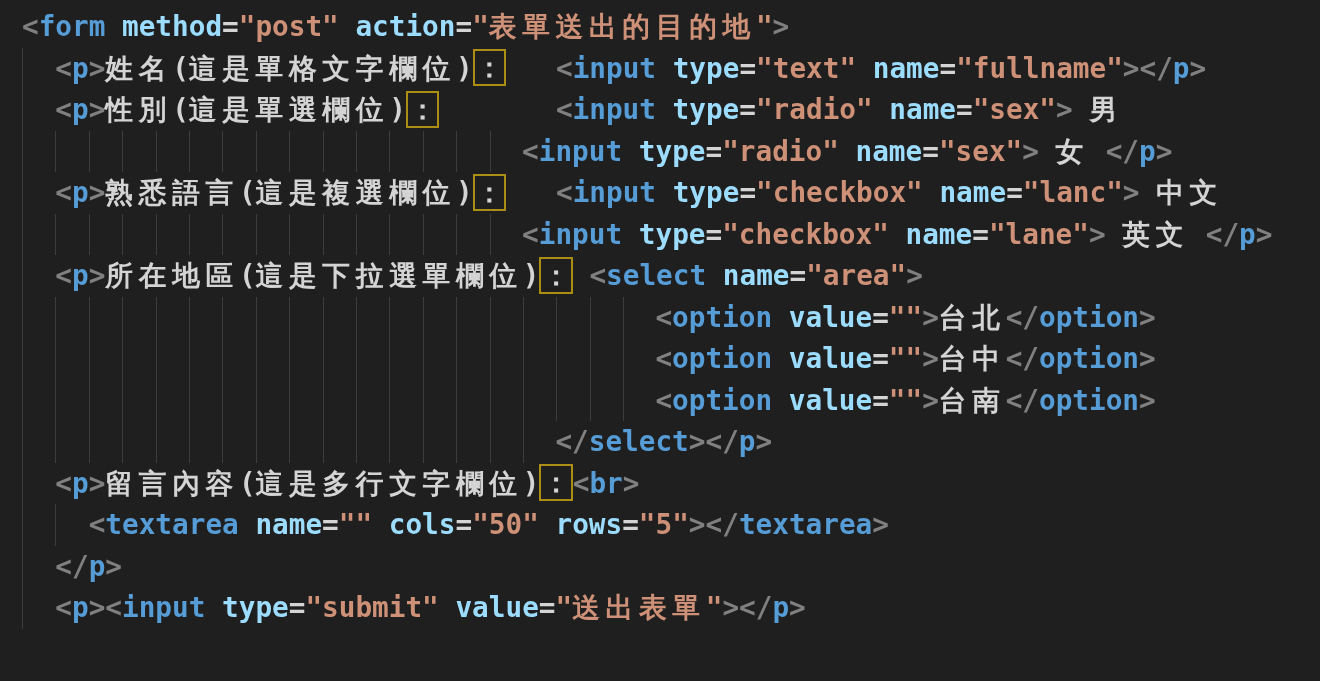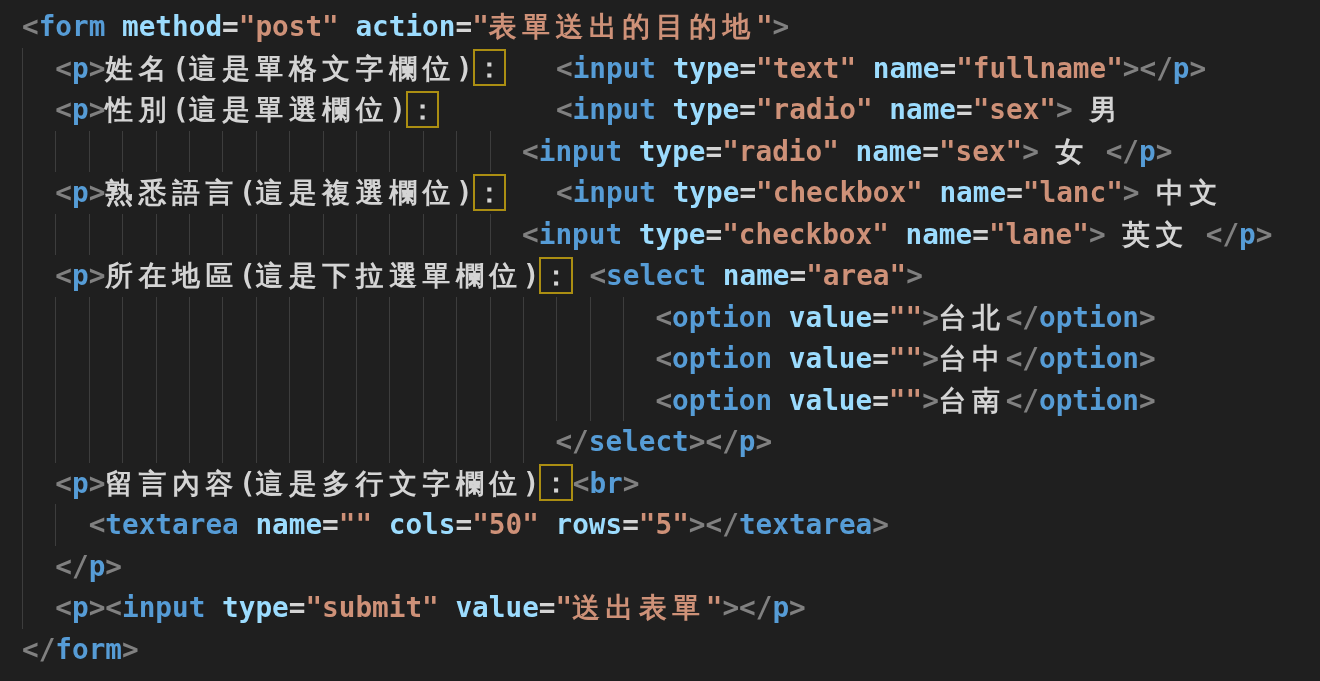--- a/index.html
+++ b/index.html
@@ -68,15 +68,14 @@
       <div class="line"><i class="guide" style="left: 22px;"></i><i class="guide" style="left: 55.4px;"></i><i class="guide" style="left: 88.8px;"></i><i class="guide" style="left: 122.2px;"></i><i class="guide" style="left: 155.6px;"></i><i class="guide" style="left: 189px;"></i><i class="guide" style="left: 222.4px;"></i><i class="guide" style="left: 255.8px;"></i><i class="guide" style="left: 289.2px;"></i><i class="guide" style="left: 322.6px;"></i><i class="guide" style="left: 356px;"></i><i class="guide" style="left: 389.4px;"></i><i class="guide" style="left: 422.8px;"></i><i class="guide" style="left: 456.2px;"></i><i class="guide" style="left: 489.6px;"></i><span class="code"><span class="d">                              </span><span class="p">&lt;</span><span class="t">input</span><span class="d"> </span><span class="a">type</span><span class="d">=</span><span class="s">"checkbox"</span><span class="d"> </span><span class="a">name</span><span class="d">=</span><span class="s">"lane"</span><span class="p">&gt;</span><span class="d"> </span><span class="dcjk">英文</span><span class="d"> </span><span class="p">&lt;/</span><span class="t">p</span><span class="p">&gt;</span></span></div>
       <div class="line"><i class="guide" style="left: 22px;"></i><span class="code"><span class="d">  </span><span class="p">&lt;</span><span class="t">p</span><span class="p">&gt;</span><span class="dcjk">所在地區</span><span class="d">(</span><span class="dcjk">這是下拉選單欄位</span><span class="d">)</span><span class="box">：</span><span class="d"> </span><span class="p">&lt;</span><span class="t">select</span><span class="d"> </span><span class="a">name</span><span class="d">=</span><span class="s">"area"</span><span class="p">&gt;</span></span></div>
       <div class="line"><i class="guide" style="left: 22px;"></i><i class="guide" style="left: 55.4px;"></i><i class="guide" style="left: 88.8px;"></i><i class="guide" style="left: 122.2px;"></i><i class="guide" style="left: 155.6px;"></i><i class="guide" style="left: 189px;"></i><i class="guide" style="left: 222.4px;"></i><i class="guide" style="left: 255.8px;"></i><i class="guide" style="left: 289.2px;"></i><i class="guide" style="left: 322.6px;"></i><i class="guide" style="left: 356px;"></i><i class="guide" style="left: 389.4px;"></i><i class="guide" style="left: 422.8px;"></i><i class="guide" style="left: 456.2px;"></i><i class="guide" style="left: 489.6px;"></i><i class="guide" style="left: 523px;"></i><i class="guide" style="left: 556.4px;"></i><i class="guide" style="left: 589.8px;"></i><i class="guide" style="left: 623.2px;"></i><span class="code"><span class="d">                                      </span><span class="p">&lt;</span><span class="t">option</span><span class="d"> </span><span class="a">value</span><span class="d">=</span><span class="s">""</span><span class="p">&gt;</span><span class="dcjk">台北</span><span class="p">&lt;/</span><span class="t">option</span><span class="p">&gt;</span></span></div>
       <div class="line"><i class="guide" style="left: 22px;"></i><i class="guide" style="left: 55.4px;"></i><i class="guide" style="left: 88.8px;"></i><i class="guide" style="left: 122.2px;"></i><i class="guide" style="left: 155.6px;"></i><i class="guide" style="left: 189px;"></i><i class="guide" style="left: 222.4px;"></i><i class="guide" style="left: 255.8px;"></i><i class="guide" style="left: 289.2px;"></i><i class="guide" style="left: 322.6px;"></i><i class="guide" style="left: 356px;"></i><i class="guide" style="left: 389.4px;"></i><i class="guide" style="left: 422.8px;"></i><i class="guide" style="left: 456.2px;"></i><i class="guide" style="left: 489.6px;"></i><i class="guide" style="left: 523px;"></i><i class="guide" style="left: 556.4px;"></i><i class="guide" style="left: 589.8px;"></i><i class="guide" style="left: 623.2px;"></i><span class="code"><span class="d">                                      </span><span class="p">&lt;</span><span class="t">option</span><span class="d"> </span><span class="a">value</span><span class="d">=</span><span class="s">""</span><span class="p">&gt;</span><span class="dcjk">台中</span><span class="p">&lt;/</span><span class="t">option</span><span class="p">&gt;</span></span></div>
       <div class="line"><i class="guide" style="left: 22px;"></i><i class="guide" style="left: 55.4px;"></i><i class="guide" style="left: 88.8px;"></i><i class="guide" style="left: 122.2px;"></i><i class="guide" style="left: 155.6px;"></i><i class="guide" style="left: 189px;"></i><i class="guide" style="left: 222.4px;"></i><i class="guide" style="left: 255.8px;"></i><i class="guide" style="left: 289.2px;"></i><i class="guide" style="left: 322.6px;"></i><i class="guide" style="left: 356px;"></i><i class="guide" style="left: 389.4px;"></i><i class="guide" style="left: 422.8px;"></i><i class="guide" style="left: 456.2px;"></i><i class="guide" style="left: 489.6px;"></i><i class="guide" style="left: 523px;"></i><i class="guide" style="left: 556.4px;"></i><i class="guide" style="left: 589.8px;"></i><i class="guide" style="left: 623.2px;"></i><span class="code"><span class="d">                                      </span><span class="p">&lt;</span><span class="t">option</span><span class="d"> </span><span class="a">value</span><span class="d">=</span><span class="s">""</span><span class="p">&gt;</span><span class="dcjk">台南</span><span class="p">&lt;/</span><span class="t">option</span><span class="p">&gt;</span></span></div>
       <div class="line"><i class="guide" style="left: 22px;"></i><i class="guide" style="left: 55.4px;"></i><i class="guide" style="left: 88.8px;"></i><i class="guide" style="left: 122.2px;"></i><i class="guide" style="left: 155.6px;"></i><i class="guide" style="left: 189px;"></i><i class="guide" style="left: 222.4px;"></i><i class="guide" style="left: 255.8px;"></i><i class="guide" style="left: 289.2px;"></i><i class="guide" style="left: 322.6px;"></i><i class="guide" style="left: 356px;"></i><i class="guide" style="left: 389.4px;"></i><i class="guide" style="left: 422.8px;"></i><i class="guide" style="left: 456.2px;"></i><i class="guide" style="left: 489.6px;"></i><i class="guide" style="left: 523px;"></i><span class="code"><span class="d">                                </span><span class="p">&lt;/</span><span class="t">select</span><span class="p">&gt;&lt;/</span><span class="t">p</span><span class="p">&gt;</span></span></div>
       <div class="line"><i class="guide" style="left: 22px;"></i><span class="code"><span class="d">  </span><span class="p">&lt;</span><span class="t">p</span><span class="p">&gt;</span><span class="dcjk">留言內容</span><span class="d">(</span><span class="dcjk">這是多行文字欄位</span><span class="d">)</span><span class="box">：</span><span class="p">&lt;</span><span class="t">br</span><span class="p">&gt;</span></span></div>
       <div class="line"><i class="guide" style="left: 22px;"></i><i class="guide" style="left: 55.4px;"></i><span class="code"><span class="d">    </span><span class="p">&lt;</span><span class="t">textarea</span><span class="d"> </span><span class="a">name</span><span class="d">=</span><span class="s">""</span><span class="d"> </span><span class="a">cols</span><span class="d">=</span><span class="s">"50"</span><span class="d"> </span><span class="a">rows</span><span class="d">=</span><span class="s">"5"</span><span class="p">&gt;&lt;/</span><span class="t">textarea</span><span class="p">&gt;</span></span></div>
       <div class="line"><i class="guide" style="left: 22px;"></i><span class="code"><span class="d">  </span><span class="p">&lt;/</span><span class="t">p</span><span class="p">&gt;</span></span></div>
       <div class="line"><i class="guide" style="left: 22px;"></i><span class="code"><span class="d">  </span><span class="p">&lt;</span><span class="t">p</span><span class="p">&gt;&lt;</span><span class="t">input</span><span class="d"> </span><span class="a">type</span><span class="d">=</span><span class="s">"submit"</span><span class="d"> </span><span class="a">value</span><span class="d">=</span><span class="s">"</span><span class="scjk">送出表單</span><span class="s">"</span><span class="p">&gt;&lt;/</span><span class="t">p</span><span class="p">&gt;</span></span></div>
-      <div class="line"><span class="code"><span class="p">&lt;/</span><span class="t">form</span><span class="p">&gt;</span></span></div>
     </div>
 </div>
 
 </body></html>

